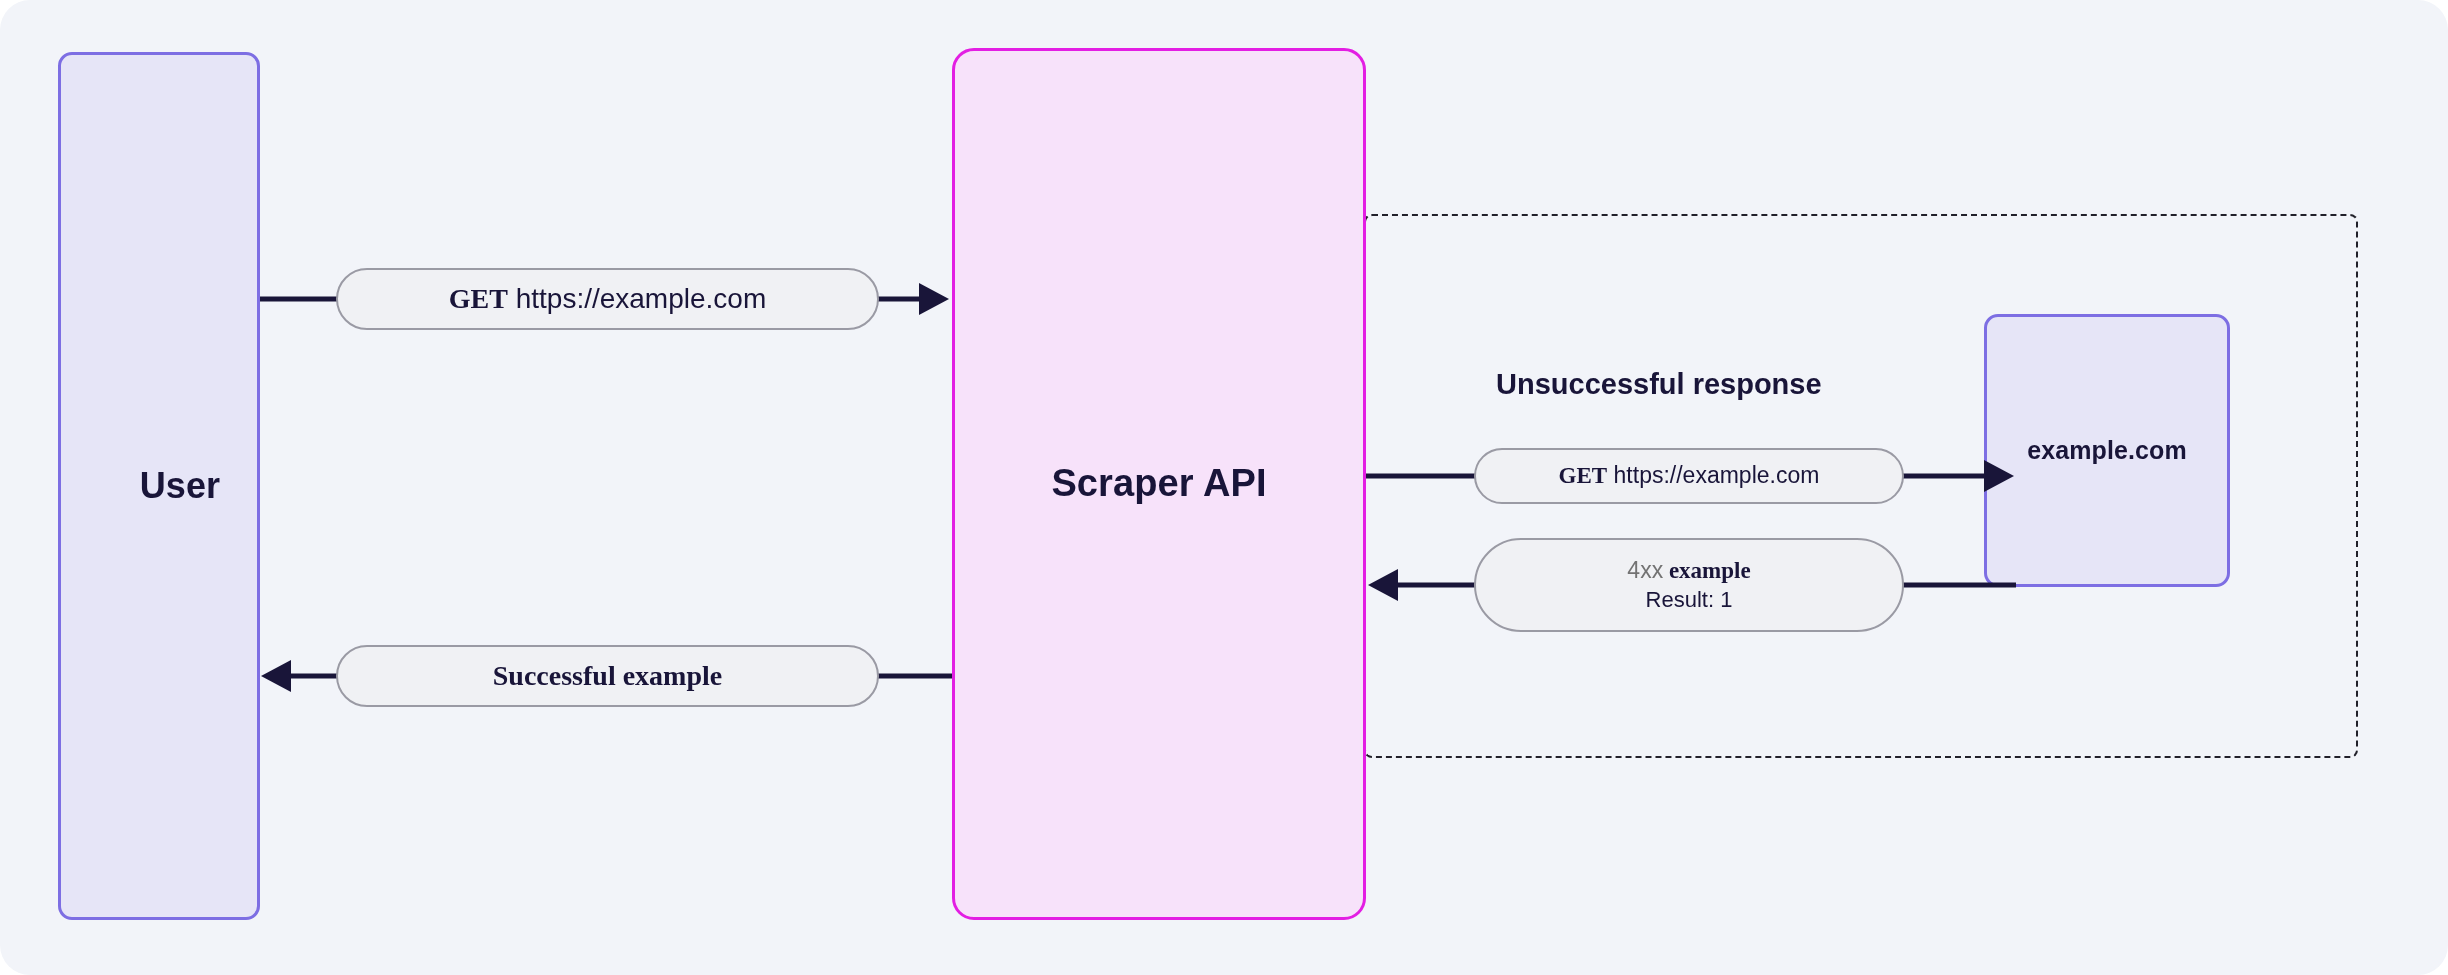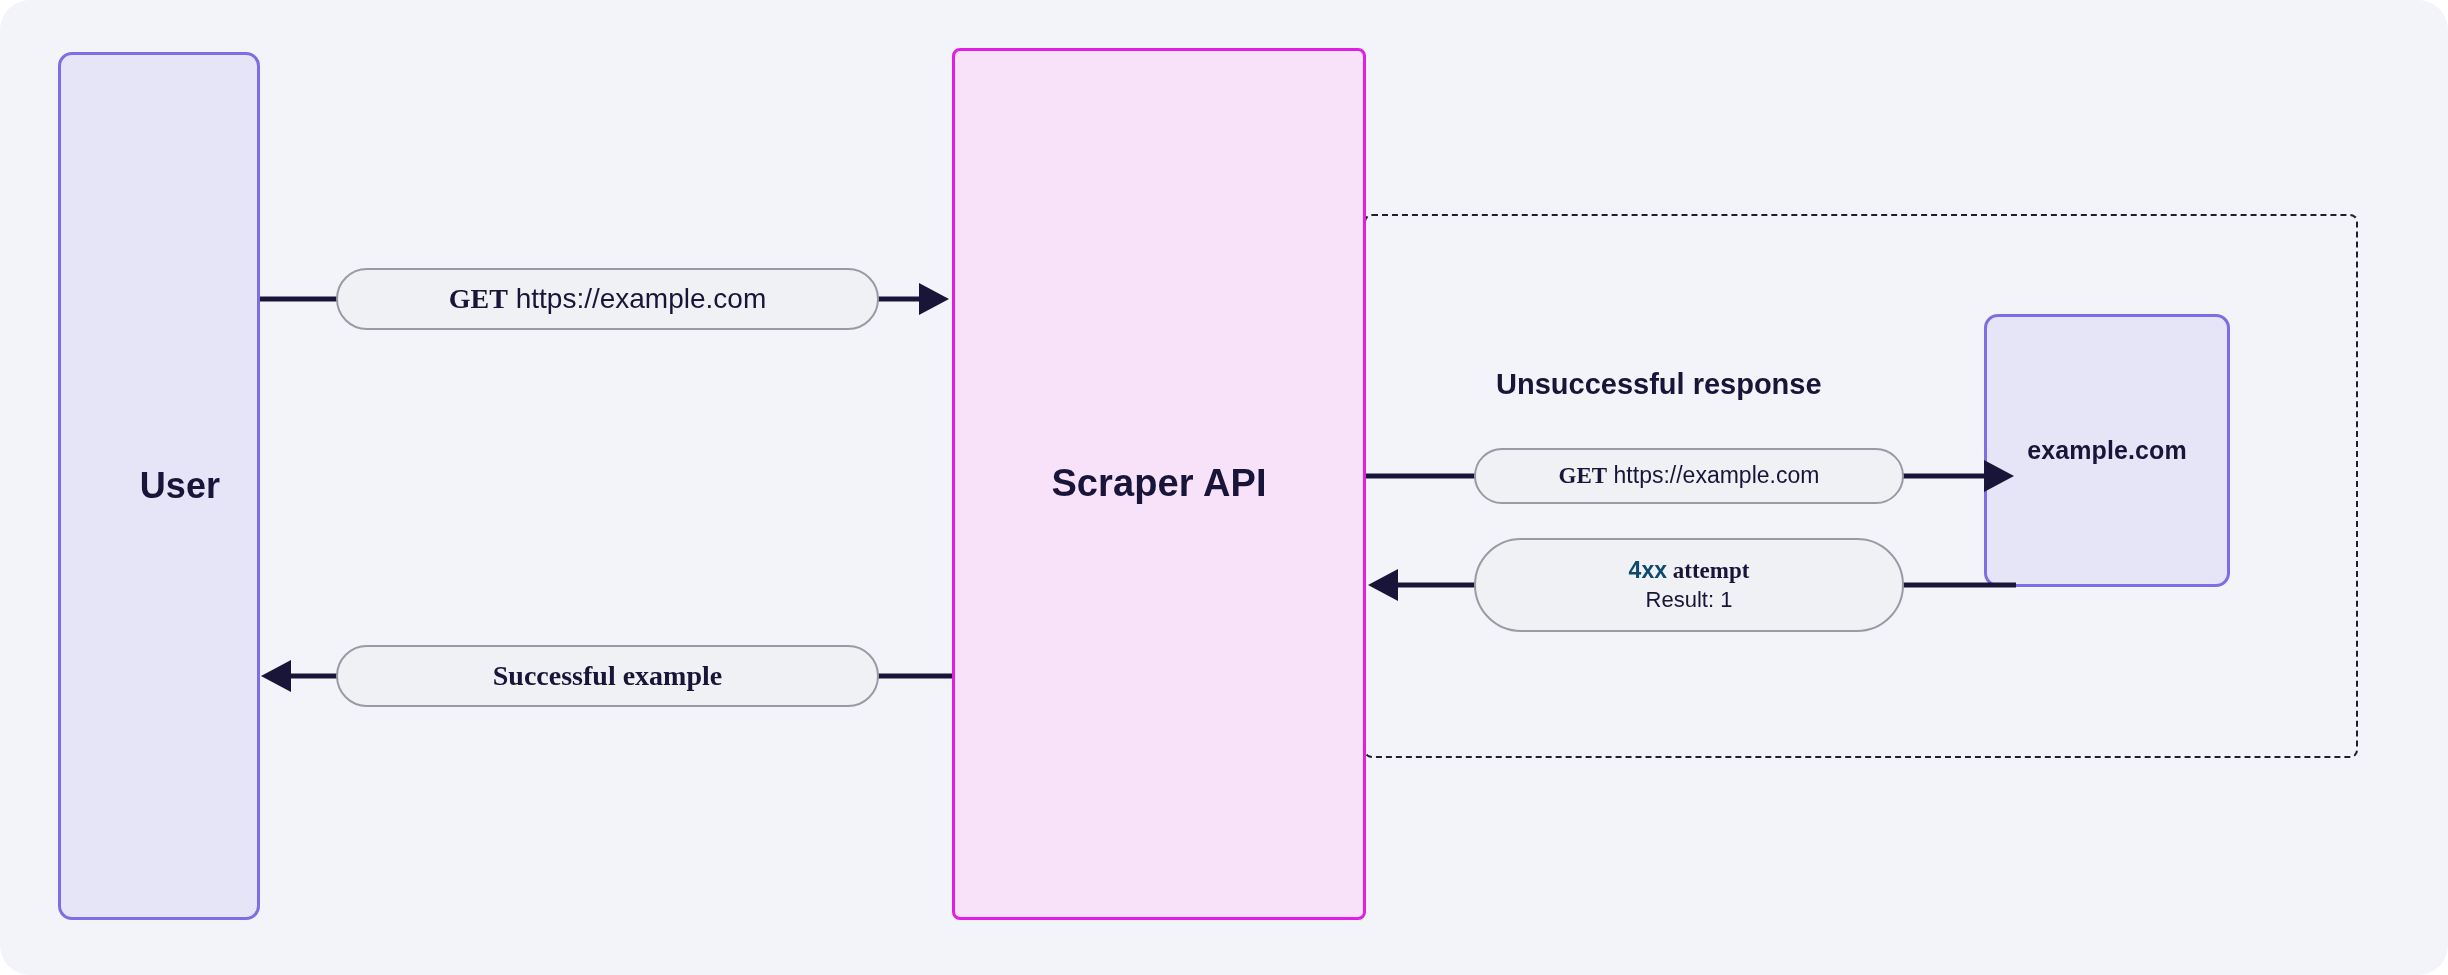--- a/index.html
+++ b/index.html
@@ -21,21 +21,21 @@
   }
 
   #user-box{
     left:58px;top:52px;width:202px;height:868px;
     background:#e6e5f7;border:3px solid #7d6ee3;border-radius:14px;padding-left:42px;
   }
   #user-box .node-label{font-size:36px;}
 
   #scraper-box{
     left:952px;top:48px;width:414px;height:872px;
-    background:#f7e2fa;border:3px solid #e31ee3;border-radius:8px;
+    background:#f7e2fa;border:3px solid #e31ee3;border-radius:22px;
   }
   #scraper-box .node-label{font-size:38px;}
 
   #site-box{
     left:1984px;top:314px;width:246px;height:273px;
     background:#e6e5f7;border:3px solid #7d6ee3;border-radius:14px;
   }
   #site-box .node-label{font-size:25px;}
 
   
@@ -54,21 +54,21 @@
     background:#f0f1f4;border:2px solid #9a9aa4;
     border-radius:999px;
     display:flex;flex-direction:column;align-items:center;justify-content:center;
     color:#191539;text-align:center;
     z-index:4;
   }
   .pill .line1{line-height:1.15;white-space:nowrap;}
   .pill .line2{line-height:1.2;white-space:nowrap;}
   .b{font-weight:bold;font-family:Liberation Serif, serif;}
   .reg{font-weight:normal;}
-  .err{color:#0c4a6e;font-weight:bold;}
+  .err{color:#737373;font-weight:normal;}
 
   #pill-req-user{
     left:336px;top:268px;width:543px;height:62px;font-size:28px;
   }
   #pill-success{
     left:336px;top:645px;width:543px;height:62px;font-size:28px;
   }
   #pill-req-site{
     left:1474px;top:448px;width:430px;height:56px;font-size:23px;
   }
@@ -141,17 +141,17 @@
 
   <div class="pill" id="pill-success">
     <div class="line1 b">Successful example</div>
   </div>
 
   <div class="pill" id="pill-req-site">
     <div class="line1"><span class="b">GET</span><span class="reg" style="white-space:pre"> </span><span class="reg">https://example.com</span></div>
   </div>
 
   <div class="pill" id="pill-4xx">
-    <div class="line1"><span class="err">4xx</span><span class="b"> attempt</span></div>
+    <div class="line1"><span class="err">4xx</span><span class="b"> example</span></div>
     <div class="line2">Result: 1</div>
   </div>
 
 </div>
 
 </body></html>

